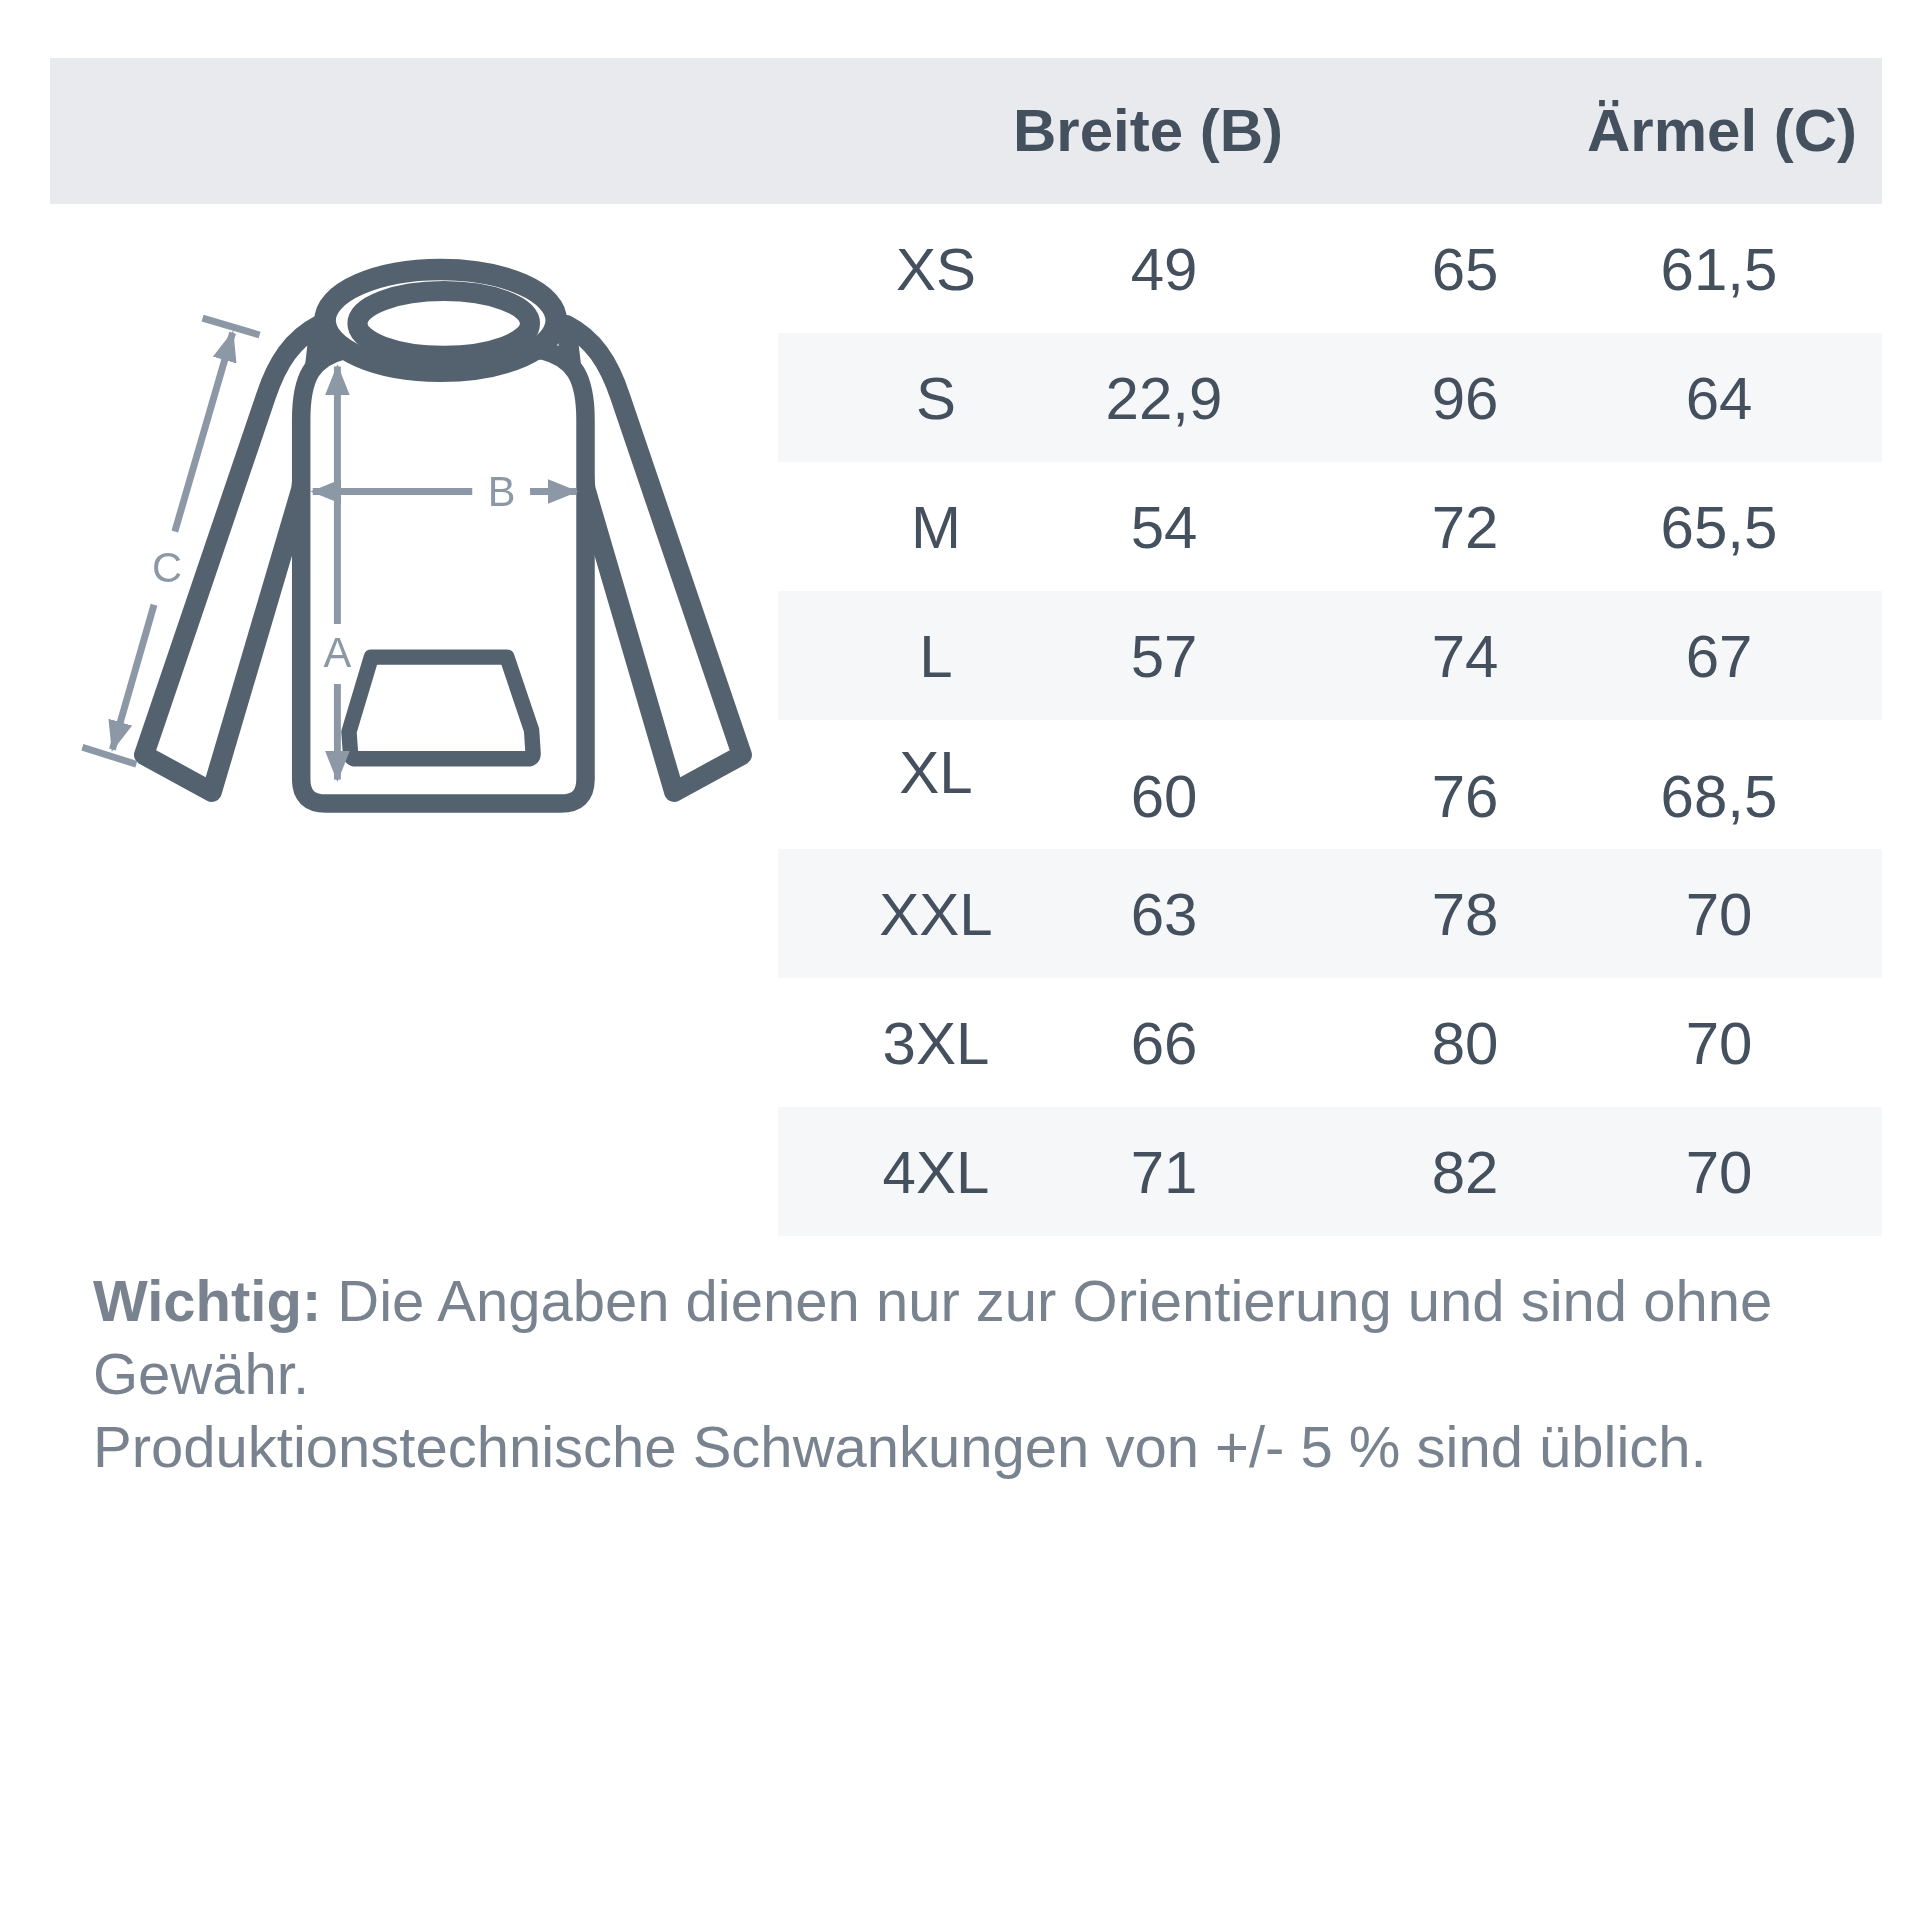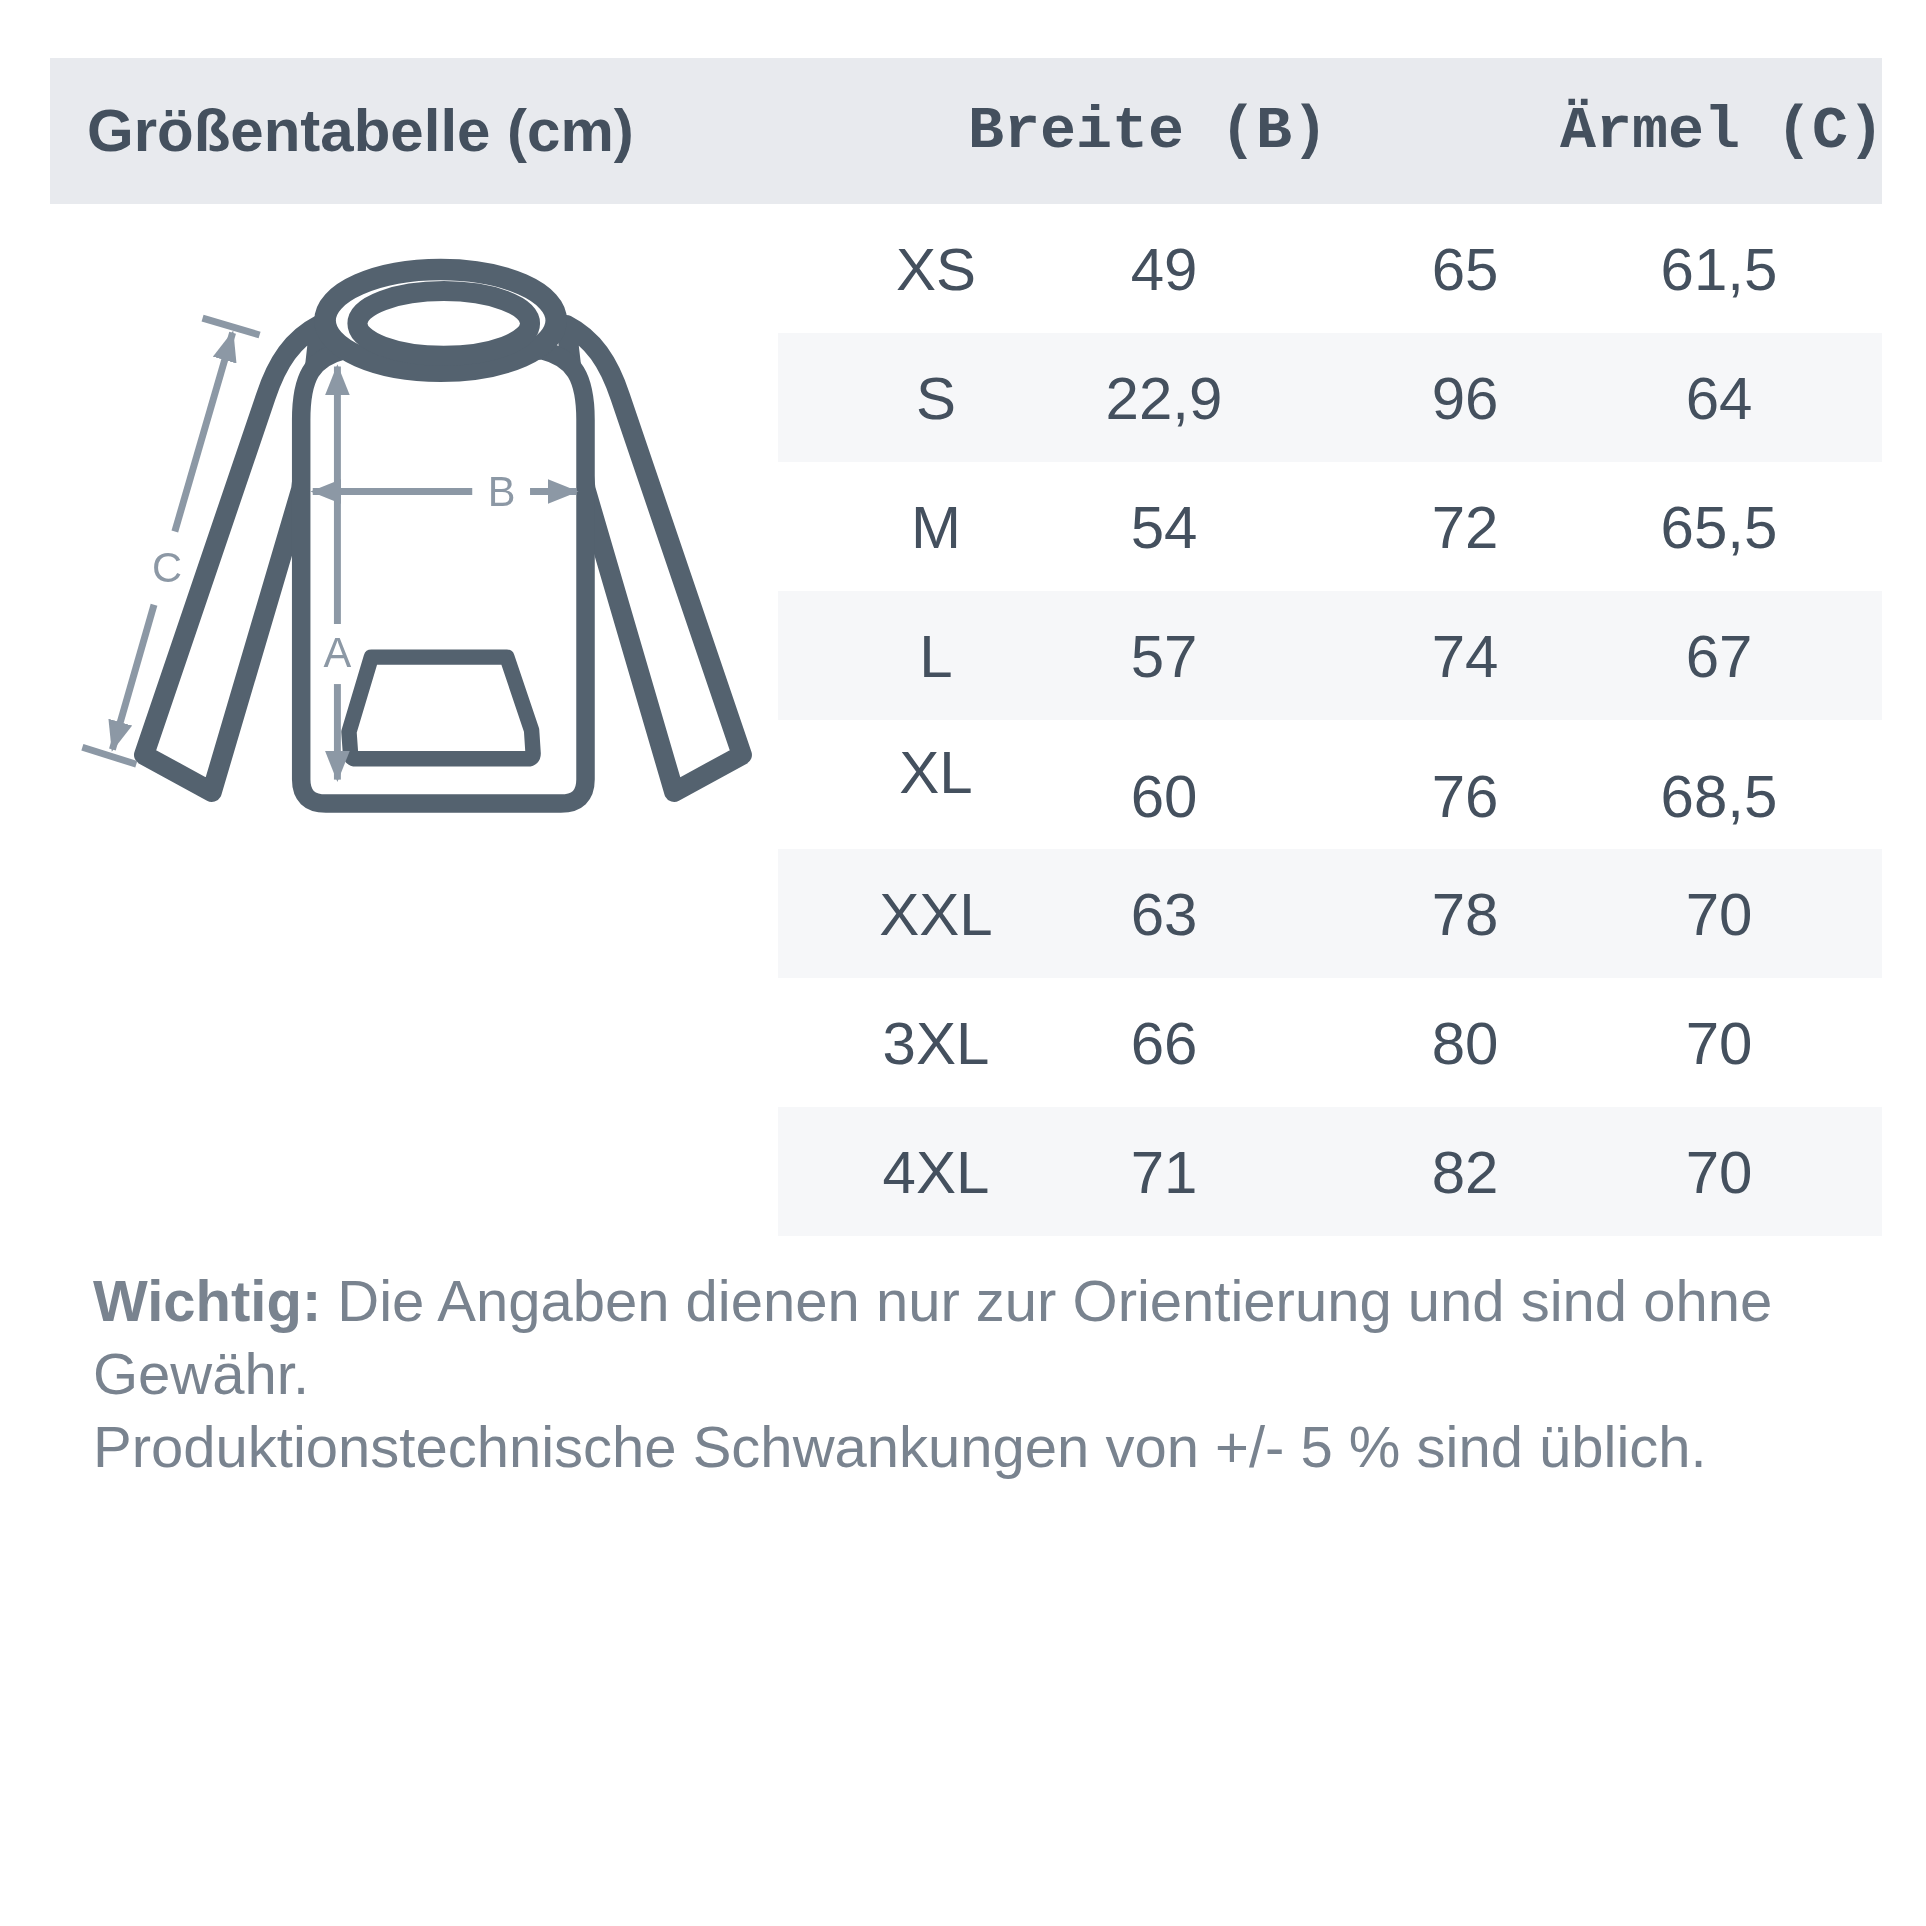--- a/index.html
+++ b/index.html
@@ -22,21 +22,20 @@
     background:var(--header-bg);
   }
   .header-title{
     position:absolute;left:37px;top:0;height:146px;line-height:146px;
     font-size:60px;font-weight:700;color:var(--dark-text);white-space:nowrap;
   }
   .header-col{
     position:absolute;top:0;height:126px;line-height:146px;
     font-size:60px;font-weight:700;color:var(--dark-text);white-space:nowrap;
     transform:translateX(-50%);
-    font-family:Liberation Mono, monospace;
   }
   .hc-breite{left:1098px;}
   .hc-hoehe{left:1391px;}
   .hc-aermel{left:1672px;}
   
   .rows{position:absolute;left:778px;top:204px;width:1104px;}
   .row{position:relative;width:1104px;height:129px;}
   .row.striped{background:var(--stripe-bg);}
   .cell{
     position:absolute;top:50%;transform:translate(-50%,-50%);
@@ -62,21 +61,20 @@
     font-size:58px;line-height:73px;color:var(--note-text);
   }
   .note b{font-weight:700;color:var(--note-text);}
 </style>
 </head>
 <body>
 
 <div class="page">
 
   <div class="header-bar">
-    <span class="header-title">Größentabelle (cm)</span>
     <span class="header-col hc-breite">Breite (B)</span>
     <span class="header-col hc-aermel">Ärmel (C)</span>
   </div>
 
   <svg class="diagram" viewBox="0 0 960 780">
     <defs>
       <marker id="ah" viewBox="0 0 40 32" refX="37" refY="16" markerWidth="40" markerHeight="32" markerUnits="userSpaceOnUse" orient="auto-start-reverse">
         <path d="M0 0 L40 16 L0 32 Z" class="dim-head"></path>
       </marker>
     </defs>

